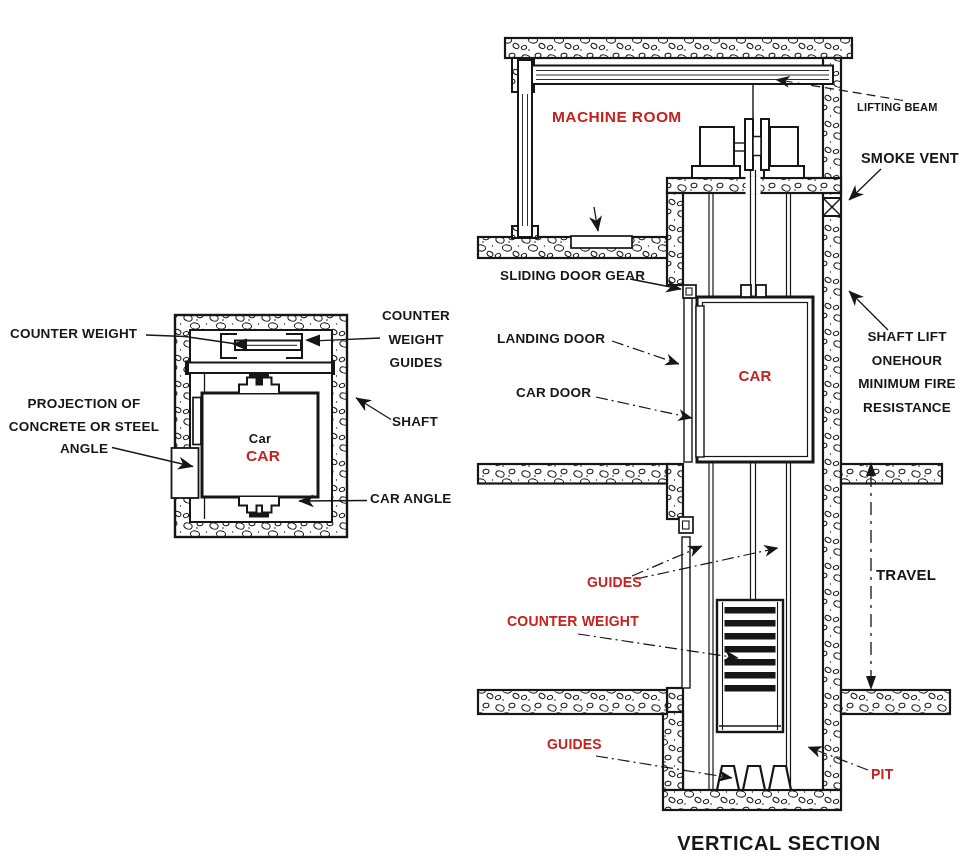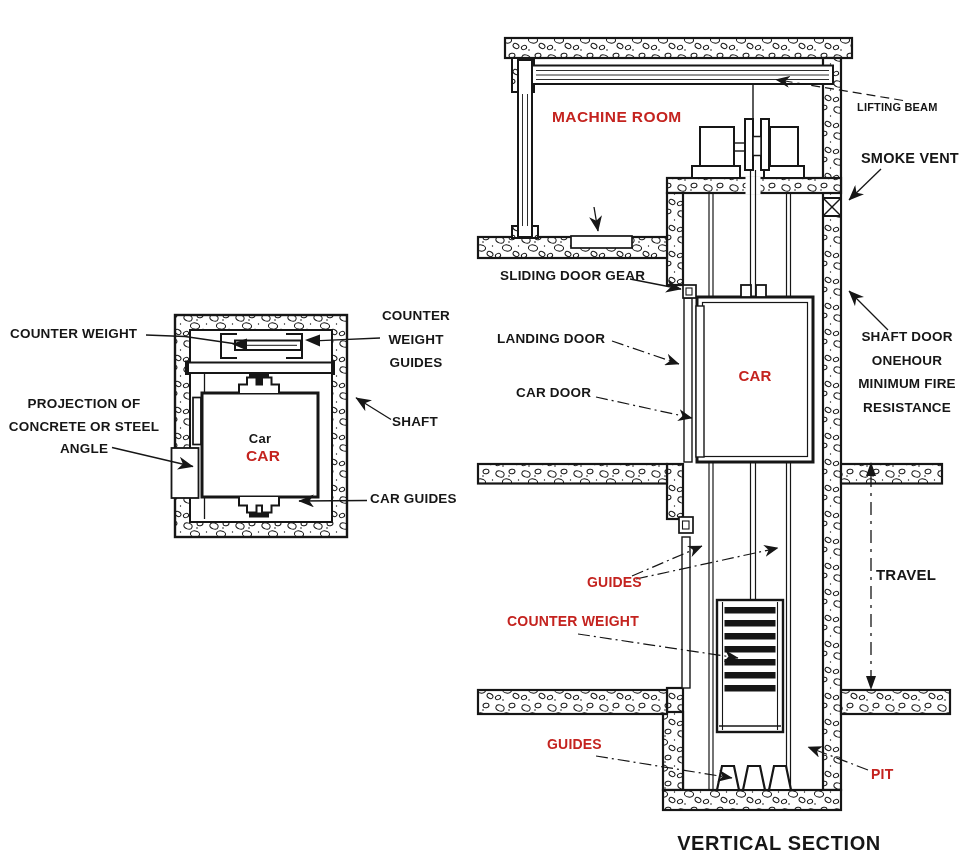--- a/index.html
+++ b/index.html
@@ -180,33 +180,33 @@
     <div>COUNTER</div>
     <div>WEIGHT</div>
     <div>GUIDES</div>
   </div>
   <div class="lbl ctr block" style="left:0px; top:393px; width:168px; line-height:22.5px;">
     <div>PROJECTION OF</div>
     <div>CONCRETE OR STEEL</div>
     <div>ANGLE</div>
   </div>
   <div class="lbl" style="left:392px; top:414px;">SHAFT</div>
-  <div class="lbl" style="left:370px; top:491px;">CAR GUIDES</div>
+  <div class="lbl" style="left:370px; top:491px;">CAR ANGLE</div>
   <div class="lbl ctr" style="left:240px; top:432px; width:40px; font-size:13px; font-weight:600;">Car</div>
   <div class="lbl ctr red" style="left:238px; top:447px; width:50px; font-size:15.5px;">CAR</div>
 
   <div class="lbl red" style="left:552px; top:108px; font-size:15.5px; letter-spacing:0.4px;">MACHINE ROOM</div>
   <div class="lbl" style="left:857px; top:101px; font-size:11px;">LIFTING BEAM</div>
   <div class="lbl" style="left:861px; top:150px; font-size:14.5px;">SMOKE VENT</div>
   <div class="lbl" style="left:476px; top:268px;margin-left:24px;">SLIDING DOOR GEAR</div>
   <div class="lbl" style="left:497px; top:331px;">LANDING DOOR</div>
   <div class="lbl" style="left:516px; top:385px;">CAR DOOR</div>
   <div class="lbl ctr red" style="left:728px; top:367px; width:54px; font-size:15px;">CAR</div>
   <div class="lbl ctr block" style="left:840px; top:325px; width:134px; line-height:23.5px;">
-    <div>SHAFT DOOR</div>
+    <div>SHAFT LIFT</div>
     <div>ONEHOUR</div>
     <div>MINIMUM FIRE</div>
     <div>RESISTANCE</div>
   </div>
   <div class="lbl red" style="left:587px; top:574px; font-size:14px;">GUIDES</div>
   <div class="lbl red" style="left:507px; top:613px; font-size:14px;">COUNTER WEIGHT</div>
   <div class="lbl" style="left:876px; top:566px; font-size:15px;">TRAVEL</div>
   <div class="lbl red" style="left:547px; top:736px; font-size:14px;">GUIDES</div>
   <div class="lbl red" style="left:871px; top:766px; font-size:14px;text-align:center;">PIT</div>
   <div class="lbl ctr" style="left:664px; top:832px; width:230px; font-size:20px; letter-spacing:0.6px;">VERTICAL SECTION</div>

